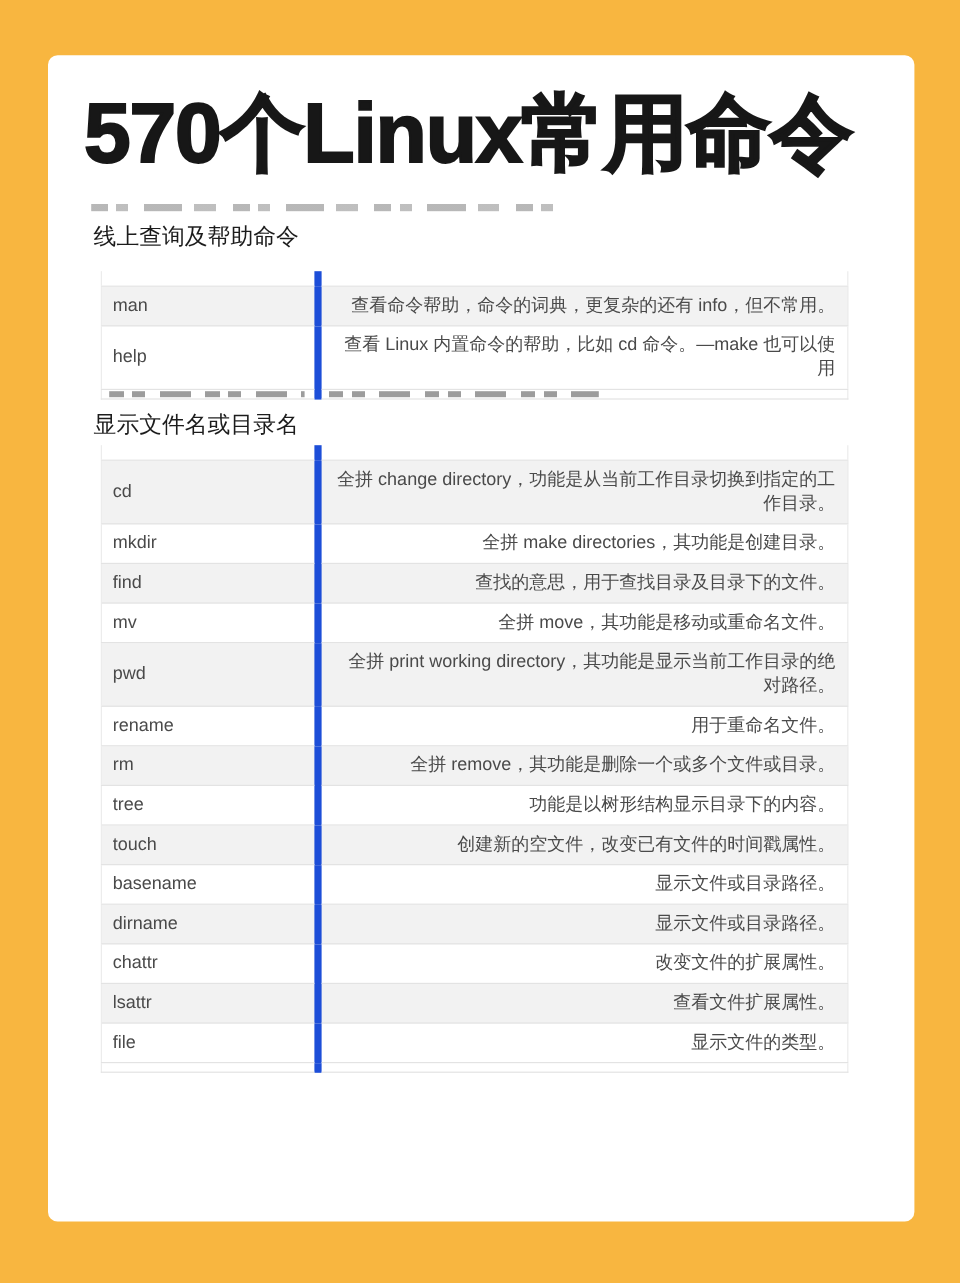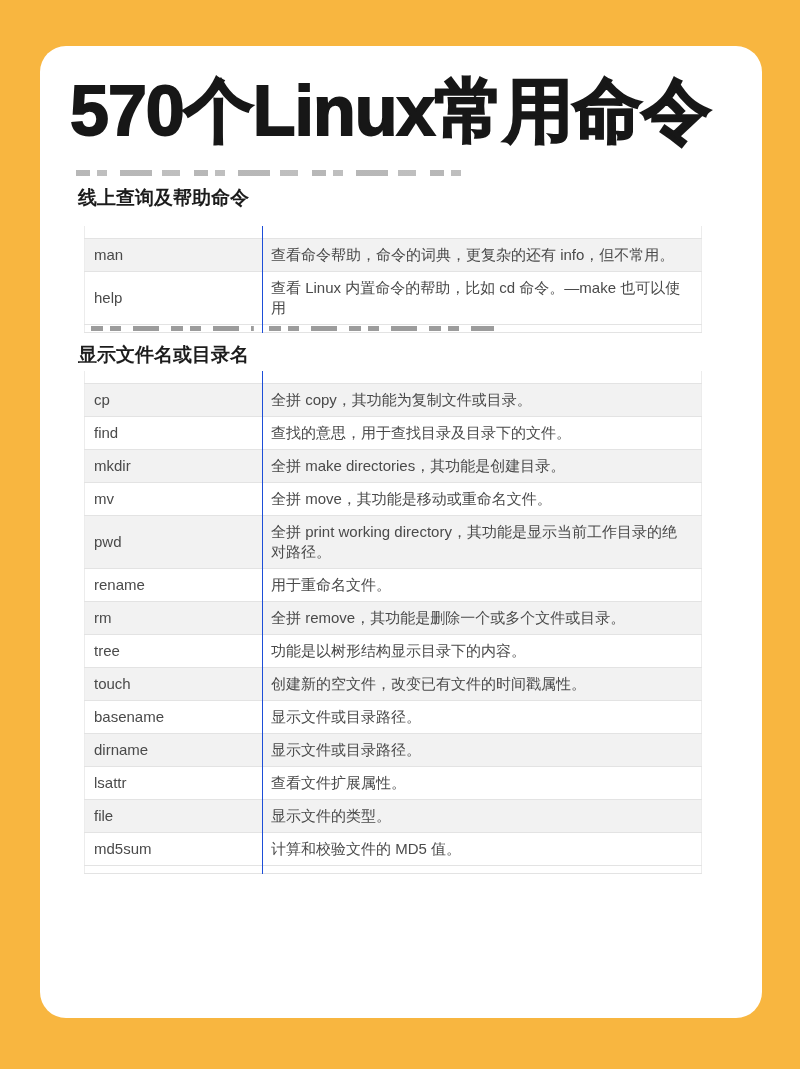--- a/index.html
+++ b/index.html
@@ -3,52 +3,52 @@
 <meta charset="utf-8">
 <style>
   html,body{margin:0;padding:0;}
   body{
     width:800px;height:1069px;position:relative;overflow:hidden;
     background:#F8B640;
     font-family:"Liberation Sans","DejaVu Sans",sans-serif;
   }
   .card{
     position:absolute;left:40px;top:46px;width:722px;height:972px;
-    background:#FFFFFF;border-radius:26px;overflow:hidden;
+    background:#FFFFFF;border-radius:8px;overflow:hidden;
   }
   .poster-title{
     margin:26px 0 0 30px;white-space:nowrap;
     font-size:70px;line-height:78px;font-weight:900;
     letter-spacing:-1px;color:#171717;
     -webkit-text-stroke:1.8px #171717;
   }
   
   .clip-artifact{
     height:6px;width:392px;margin:20px 0 0 36px;opacity:.55;
     background:repeating-linear-gradient(90deg,
       #7d7d7d 0 14px,transparent 14px 21px,
       #8a8a8a 21px 31px,transparent 31px 44px,
       #7d7d7d 44px 76px,transparent 76px 86px,
       #8a8a8a 86px 104px,transparent 104px 118px);
   }
   .cmd-section .section-heading{
     margin:10px 0 0 38px;
-    font-size:19px;line-height:24px;font-weight:700;color:#1C1C1C;
+    font-size:19px;line-height:24px;font-weight:400;color:#1C1C1C;
   }
   .cmd-table{
     border-collapse:collapse;table-layout:fixed;
     margin:16px 0 0 44px;width:583px;
     border-left:1px solid #ECECEC;border-right:1px solid #ECECEC;
     border-bottom:1px solid #E3E3E3;
     font-size:15px;color:#4A4A4A;
   }
   .section-1 .cmd-table{margin-top:4px;}
   .cmd-table td{vertical-align:middle;word-break:break-word;}
-  .col-cmd{width:161px;padding:6px 8px 6px 9px;border-right:1px solid #1d4ed8;line-height:20px;}
-  .col-desc{width:422px;padding:6px 10px 6px 8px;line-height:20px;}
+  .col-cmd{width:161px;padding:6px 8px 6px 9px;border-right:6px solid #1d4ed8;line-height:20px;}
+  .col-desc{width:422px;padding:6px 10px 6px 8px;line-height:20px;text-align:right;}
   tbody td{border-top:1px solid #E3E3E3;}
   tfoot td{border-top:1px solid #E3E3E3;}
   tbody tr:nth-child(odd) td{background:#F2F2F2;}
   thead .partial-row td{height:12px;padding:0 8px;}
   tfoot .partial-row td{height:7px;padding:0 8px;}
   
   .section-0 tfoot td{
     background:repeating-linear-gradient(90deg,
       rgba(90,90,90,.6) 0 12px,transparent 12px 19px,
       rgba(90,90,90,.6) 19px 30px,transparent 30px 42px,
@@ -96,34 +96,34 @@
   <section class="cmd-section section-1">
     <h2 class="section-heading">显示文件名或目录名</h2>
     <table class="cmd-table">
       <thead>
         <tr class="partial-row">
           <td class="col-cmd"></td>
           <td class="col-desc"></td>
         </tr>
       </thead>
       <tbody>
+  <tr class="cmd-row">
+    <td class="col-cmd">cd</td>
+    <td class="col-desc">全拼 change directory，功能是从当前工作目录切换到指定的工作目录。</td>
+  </tr>
+
 
   <tr class="cmd-row">
-    <td class="col-cmd">cp</td>
-    <td class="col-desc">全拼 copy，其功能为复制文件或目录。</td>
+    <td class="col-cmd">mkdir</td>
+    <td class="col-desc">全拼 make directories，其功能是创建目录。</td>
   </tr>
 
   <tr class="cmd-row">
     <td class="col-cmd">find</td>
     <td class="col-desc">查找的意思，用于查找目录及目录下的文件。</td>
-  </tr>
-
-  <tr class="cmd-row">
-    <td class="col-cmd">mkdir</td>
-    <td class="col-desc">全拼 make directories，其功能是创建目录。</td>
   </tr>
 
   <tr class="cmd-row">
     <td class="col-cmd">mv</td>
     <td class="col-desc">全拼 move，其功能是移动或重命名文件。</td>
   </tr>
 
   <tr class="cmd-row">
     <td class="col-cmd">pwd</td>
     <td class="col-desc">全拼 print working directory，其功能是显示当前工作目录的绝对路径。</td>
@@ -153,35 +153,35 @@
   <tr class="cmd-row">
     <td class="col-cmd">basename</td>
     <td class="col-desc">显示文件或目录路径。</td>
   </tr>
 
   <tr class="cmd-row">
     <td class="col-cmd">dirname</td>
     <td class="col-desc">显示文件或目录路径。</td>
   </tr>
 
+  <tr class="cmd-row">
+    <td class="col-cmd">chattr</td>
+    <td class="col-desc">改变文件的扩展属性。</td>
+  </tr>
 
   <tr class="cmd-row">
     <td class="col-cmd">lsattr</td>
     <td class="col-desc">查看文件扩展属性。</td>
   </tr>
 
   <tr class="cmd-row">
     <td class="col-cmd">file</td>
     <td class="col-desc">显示文件的类型。</td>
   </tr>
 
-  <tr class="cmd-row">
-    <td class="col-cmd">md5sum</td>
-    <td class="col-desc">计算和校验文件的 MD5 值。</td>
-  </tr>
 </tbody>
       <tfoot>
         <tr class="partial-row">
           <td class="col-cmd"></td>
           <td class="col-desc"></td>
         </tr>
       </tfoot>
     </table>
   </section>
 </div>

